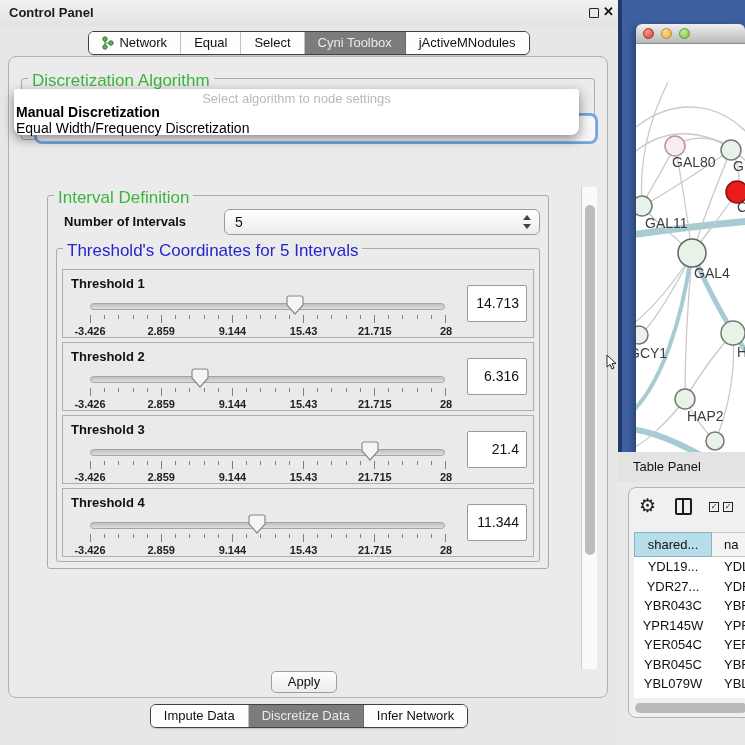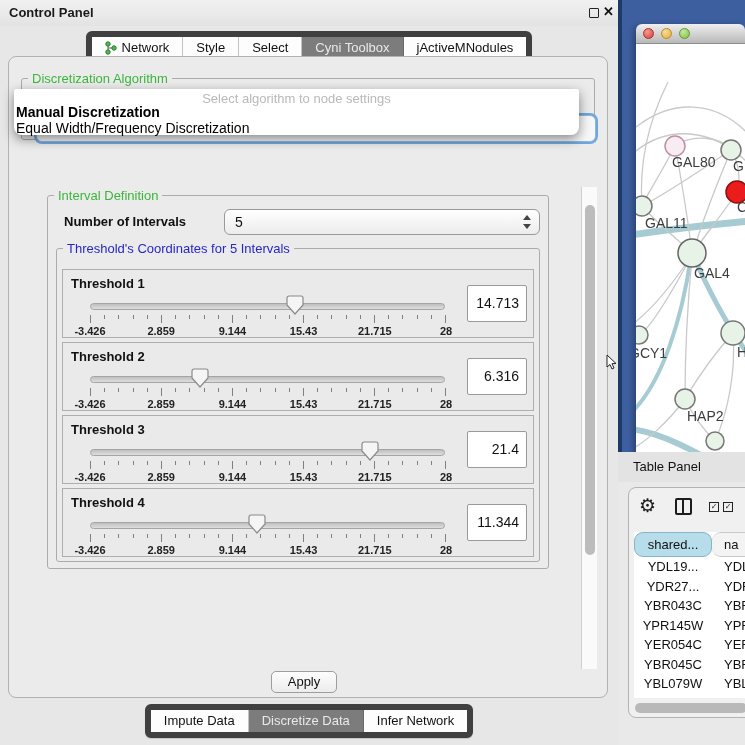--- a/index.html
+++ b/index.html
@@ -10,32 +10,32 @@
   #control-panel{position:absolute;left:0;top:0;width:618px;height:745px;background:#e7e7e7;}
   .cp-titlebar{position:absolute;left:0;top:0;width:618px;height:26px;
     background:linear-gradient(#f1f1f1,#e3e3e3);}
   .cp-title{position:absolute;left:9px;top:0;line-height:26px;font-size:13px;color:#1a1a1a;font-weight:bold;}
   .float-icon{position:absolute;left:589px;top:8px;width:10px;height:10px;border:1.6px solid #222;border-radius:1px;}
   .close-icon{position:absolute;left:603px;top:4px;font-size:13px;font-weight:bold;color:#111;}
 
   .tabbar{position:absolute;left:0;width:618px;display:flex;justify-content:center;}
   .tabbar-top{top:31px;}
   .tabbar-bottom{top:704px;}
-  .tabgroup{display:flex;border:6px solid #404040;border-radius:6px;overflow:hidden;
+  .tabgroup{display:flex;border:1px solid #404040;border-radius:6px;overflow:hidden;
     background:#ffffff;box-shadow:0 1px 1px rgba(0,0,0,.15);}
   .tab{height:22px;line-height:22px;padding:0 13px;font-size:13px;color:#111;background:#fdfdfd;
     display:flex;align-items:center;gap:5px;}
   .tab:not(:last-child){border-right:1px solid #c2c2c2;}
   .tab.sel{background:#7c7c7c;color:#e9e9e9;border-right-color:#6a6a6a;}
 
   .main-panel{position:absolute;left:8px;top:56px;width:600px;height:642px;background:#ebebeb;
     border:1px solid #b2b2b2;border-radius:8px;}
 
   .group{position:absolute;border:1px solid #ababab;border-radius:3px;}
-  .legend{position:absolute;top:-8px;left:6px;background:#ebebeb;padding:0 4px;font-size:13px;white-space:nowrap;}
+  .legend{position:absolute;top:-8px;left:6px;background:#ebebeb;padding:0 4px;font-size:17px;white-space:nowrap;}
   .lg-green{color:#3cb53c;}
   .lg-blue{color:#2626cc;}
   .lg-black{color:#111;}
 
   .combo{position:absolute;height:26px;background:linear-gradient(#ffffff,#ececec);
     border:1px solid #9a9a9a;border-radius:6px;font-size:14px;color:#111;}
   .combo .val{position:absolute;left:10px;top:0;line-height:24px;white-space:nowrap;}
   .stepper{position:absolute;right:8px;top:5px;width:9px;height:14px;}
   .stepper:before{content:"";position:absolute;left:1px;top:0;border-left:4px solid transparent;
     border-right:4px solid transparent;border-bottom:5px solid #444;}
@@ -95,21 +95,21 @@
   .tp-header-label{position:absolute;left:15px;top:0;line-height:30px;font-size:13px;color:#111;}
   .tp-box{position:absolute;left:10px;top:487px;width:130px;height:231px;background:#f0f0f0;
     border:1px solid #b3b3b3;border-radius:8px;}
   .gear{position:absolute;left:10px;top:6px;font-size:19px;color:#1c1c1c;}
   .split-icon{position:absolute;left:46px;top:10px;width:17px;height:17px;border:2px solid #1c1c1c;border-radius:2px;}
   .split-icon:before{content:"";position:absolute;left:5px;top:0;width:2px;height:13px;background:#1c1c1c;}
   .chk{position:absolute;top:14px;width:10px;height:10px;border:1.5px solid #222;font-size:8px;
     line-height:8px;text-align:center;color:#222;}
   .tp-table{position:absolute;left:5px;top:44px;width:128px;height:166px;background:#fff;overflow:hidden;}
   .tp-hrow{display:flex;height:25px;}
-  .tp-hcell{font-size:13px;color:#111;line-height:23px;text-align:center;border-radius:9px;}
+  .tp-hcell{font-size:13px;color:#111;line-height:23px;text-align:center;}
   .tp-hcell.c1{width:78px;background:#b6dde9;border:1px solid #85b5c6;}
   .tp-hcell.c2{flex:1;background:#f3f3f3;border:1px solid #c9c9c9;border-left:none;text-align:left;padding-left:12px;}
   .tp-row{display:flex;height:19.5px;font-size:13px;color:#111;}
   .tp-cell{line-height:19.5px;white-space:nowrap;overflow:hidden;}
   .tp-cell.c1{width:78px;text-align:center;}
   .tp-cell.c2{flex:1;padding-left:12px;}
   .hsb{position:absolute;left:6px;top:215px;width:118px;height:11px;}
   .hsb-thumb{position:absolute;left:0;top:0;width:112px;height:10px;border-radius:5px;background:#b9b9b9;}
 
   .mouse-cursor{position:absolute;left:606px;top:354px;z-index:20;}
@@ -130,21 +130,21 @@
           <svg width="12" height="14" viewBox="0 0 12 14">
             <line x1="3" y1="3" x2="3" y2="11" stroke="#777" stroke-width="1.2"></line>
             <line x1="3" y1="7" x2="9" y2="7" stroke="#777" stroke-width="1.2"></line>
             <circle cx="3" cy="3" r="2.2" fill="#57b657" stroke="#2c7a2c"></circle>
             <circle cx="3" cy="11" r="2.2" fill="#57b657" stroke="#2c7a2c"></circle>
             <circle cx="9" cy="7" r="2.2" fill="#57b657" stroke="#2c7a2c"></circle>
           </svg>
           <span>Network</span>
         </div>
         <div class="tab">
-          <span>Style</span>
+          <span>Equal</span>
         </div>
         <div class="tab">
           <span>Select</span>
         </div>
         <div class="tab sel">
           <span>Cyni Toolbox</span>
         </div>
         <div class="tab">
           <span>jActiveMNodules</span>
         </div>

